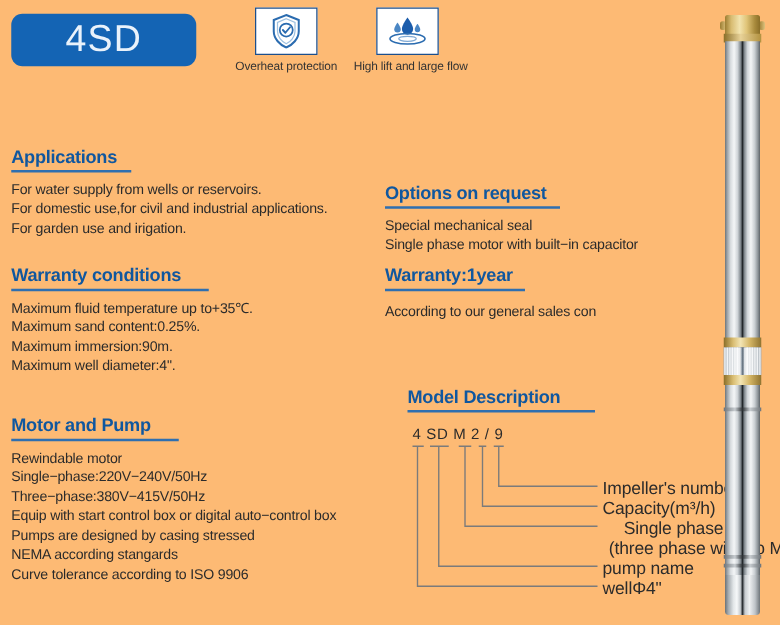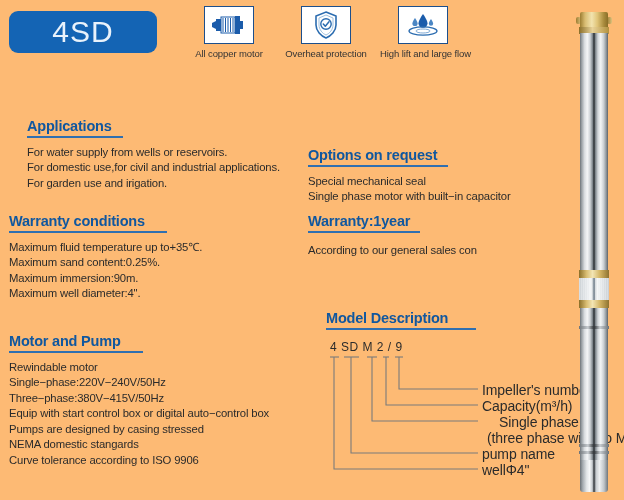--- a/index.html
+++ b/index.html
@@ -135,39 +135,20 @@
 </style>
 </head>
 <body>
 
 <div id="page">
 
   <div class="badge">4SD</div>
 
   <div class="features">
 
-    <div class="feature">
-      <div class="box">
-        <svg width="34" height="22" viewBox="0 0 34 22">
-          <rect x="4" y="5" width="5" height="12" fill="#1b5cab"></rect>
-          <polygon points="0,9 4,7 4,15 0,13" fill="#1b5cab"></polygon>
-          <rect x="9" y="3" width="14" height="16" fill="#fff" stroke="#1b5cab" stroke-width="1"></rect>
-          <g stroke="#1b5cab" stroke-width="1">
-            <line x1="11" y1="4" x2="11" y2="18"></line>
-            <line x1="13.5" y1="4" x2="13.5" y2="18"></line>
-            <line x1="16" y1="4" x2="16" y2="18"></line>
-            <line x1="18.5" y1="4" x2="18.5" y2="18"></line>
-            <line x1="21" y1="4" x2="21" y2="18"></line>
-          </g>
-          <rect x="23" y="2" width="5" height="18" fill="#1b5cab"></rect>
-          <rect x="28" y="7" width="3" height="8" fill="#1b5cab"></rect>
-        </svg>
-      </div>
-      <div class="cap">All copper motor</div>
-    </div>
 
     <div class="feature">
       <div class="box">
         <svg width="24" height="28" viewBox="0 0 24 28">
           <path d="M12 1 L22 5 V14 C22 20 17 25 12 27 C7 25 2 20 2 14 V5 Z" fill="none" stroke="#2b6cb0" stroke-width="1.6"></path>
           <path d="M12 4 L19 7 V14 C19 18.5 15.5 22.5 12 24 C8.5 22.5 5 18.5 5 14 V7 Z" fill="none" stroke="#9dc0e0" stroke-width="1"></path>
           <circle cx="12" cy="13" r="5.2" fill="none" stroke="#2b6cb0" stroke-width="1.4"></circle>
           <polyline points="9.3,13 11.3,15.2 15,10.8" fill="none" stroke="#2b6cb0" stroke-width="1.5" stroke-linecap="round" stroke-linejoin="round"></polyline>
         </svg>
       </div>
@@ -182,21 +163,21 @@
           <path d="M26 7 C26 7 23.8 10 23.8 11.5 A2.2 2.2 0 0 0 28.2 11.5 C28.2 10 26 7 26 7 Z" fill="#4a86c4"></path>
           <ellipse cx="18" cy="19" rx="14" ry="4.2" fill="none" stroke="#2b6cb0" stroke-width="1.3"></ellipse>
           <ellipse cx="18" cy="19" rx="7" ry="2" fill="none" stroke="#7fa9d4" stroke-width="1"></ellipse>
         </svg>
       </div>
       <div class="cap">High lift and large flow</div>
     </div>
 
   </div>
 
-  <div class="sec" style="left:9px; top:118px; width:290px;margin-left:18px;">
+  <div class="sec" style="left:9px; top:118px; width:290px;">
     <h2>Applications</h2>
     <div class="rule" style="width:96px;"></div>
     <ul>
       <li>For water supply from wells or reservoirs.</li>
       <li>For domestic use,for civil and industrial applications.</li>
       <li>For garden use and irigation.</li>
     </ul>
   </div>
 
   <div class="sec" style="left:9px; top:213px; width:290px;">
@@ -212,21 +193,21 @@
 
   <div class="sec" style="left:9px; top:333px; width:290px;">
     <h2>Motor and Pump</h2>
     <div class="rule" style="width:134px;"></div>
     <ul>
       <li>Rewindable motor</li>
       <li>Single−phase:220V−240V/50Hz</li>
       <li>Three−phase:380V−415V/50Hz</li>
       <li>Equip with start control box or digital auto−control box</li>
       <li>Pumps are designed by casing stressed</li>
-      <li>NEMA domestic stangards</li>
+      <li>NEMA according stangards</li>
       <li>Curve tolerance according to ISO 9906</li>
     </ul>
   </div>
 
   <div class="sec" style="left:308px; top:118px; width:250px;margin-top:29px;">
     <h2>Options on request</h2>
     <div class="rule" style="width:140px;"></div>
     <ul>
       <li>Special mechanical seal</li>
       <li>Single phase motor with built−in capacitor</li>

